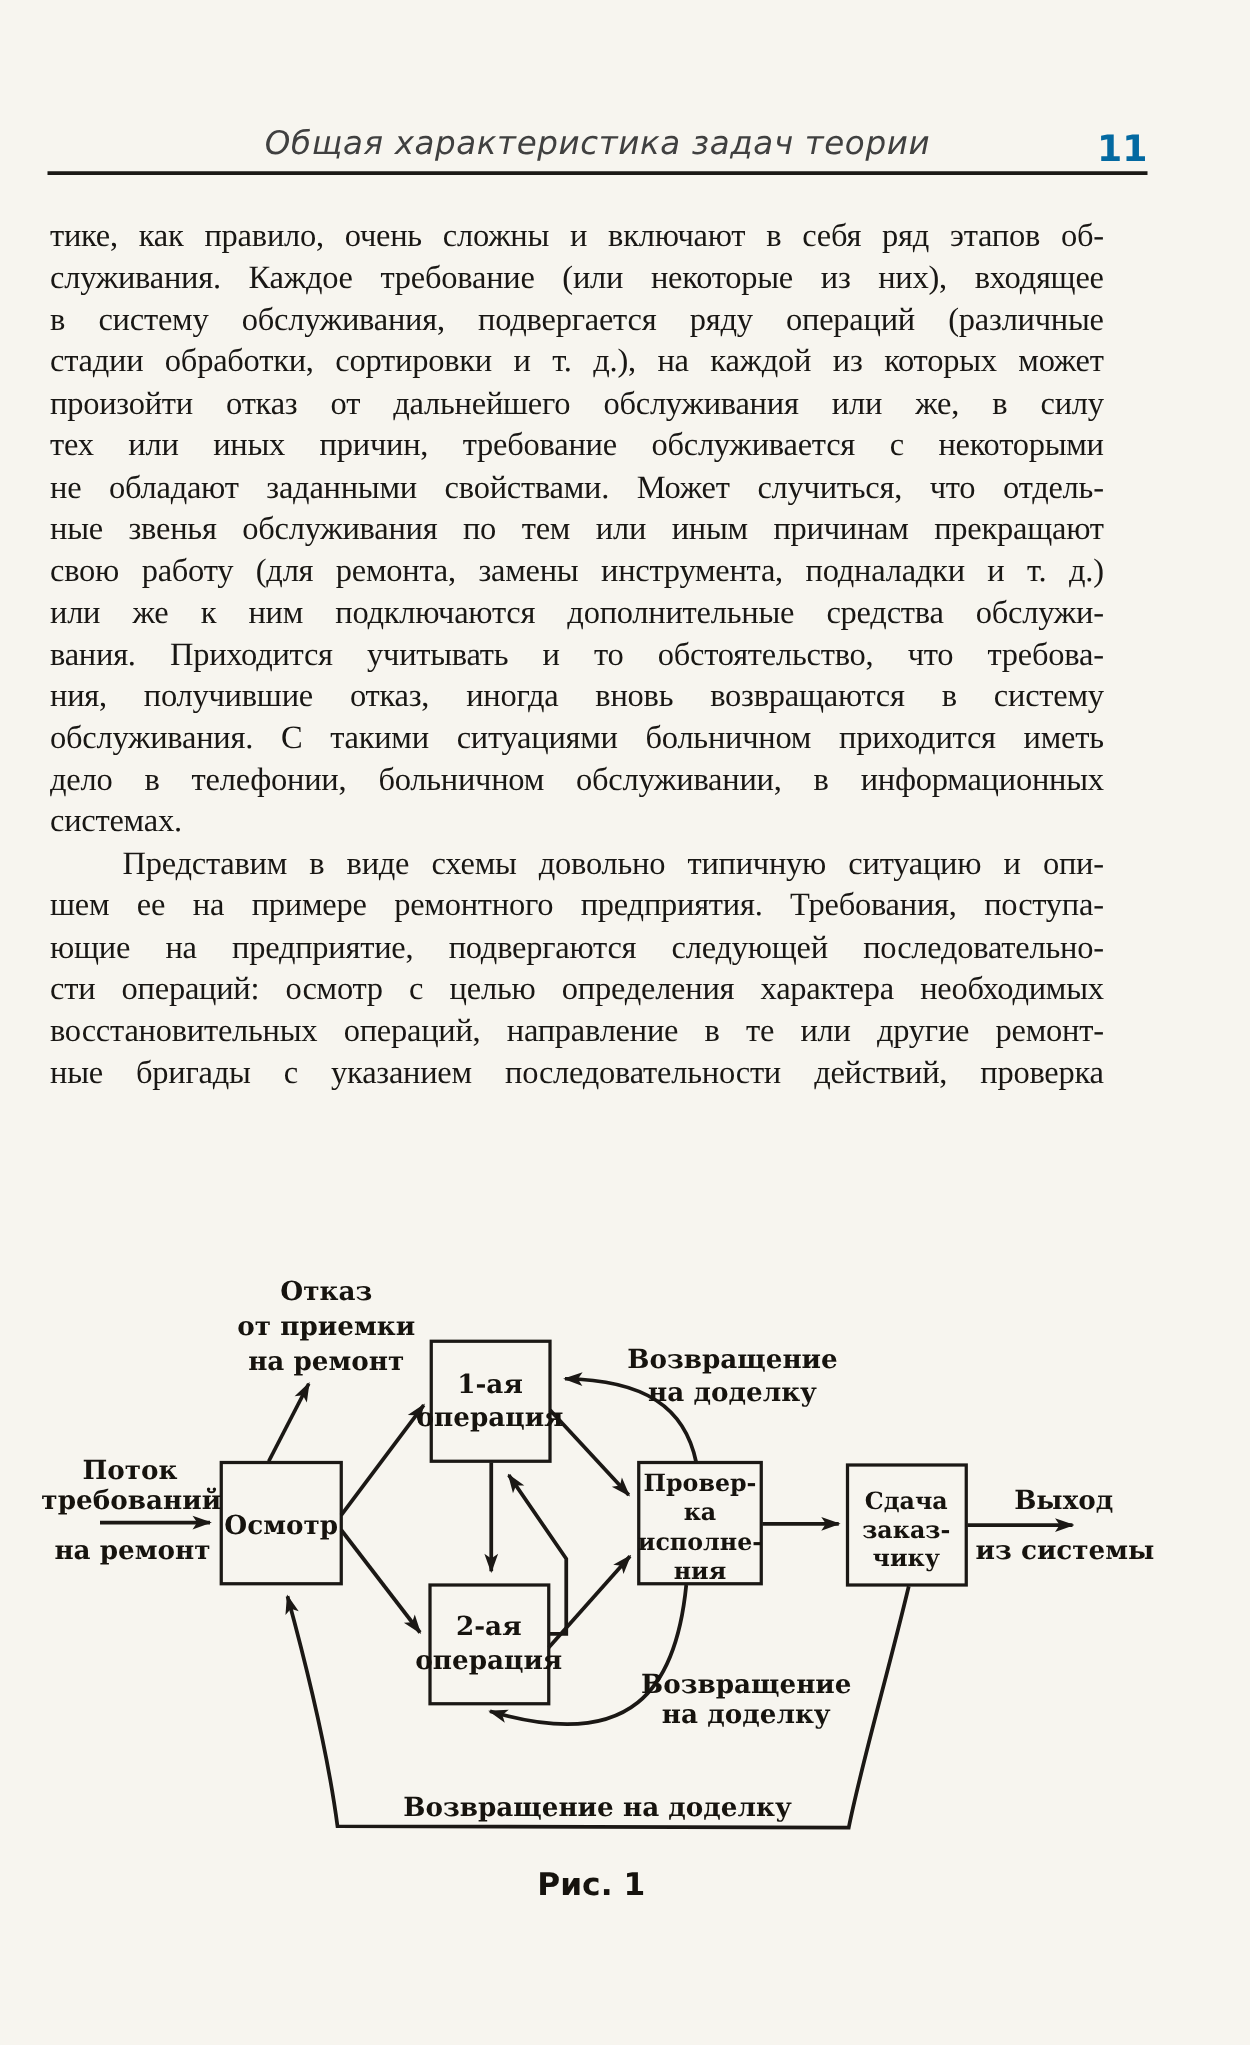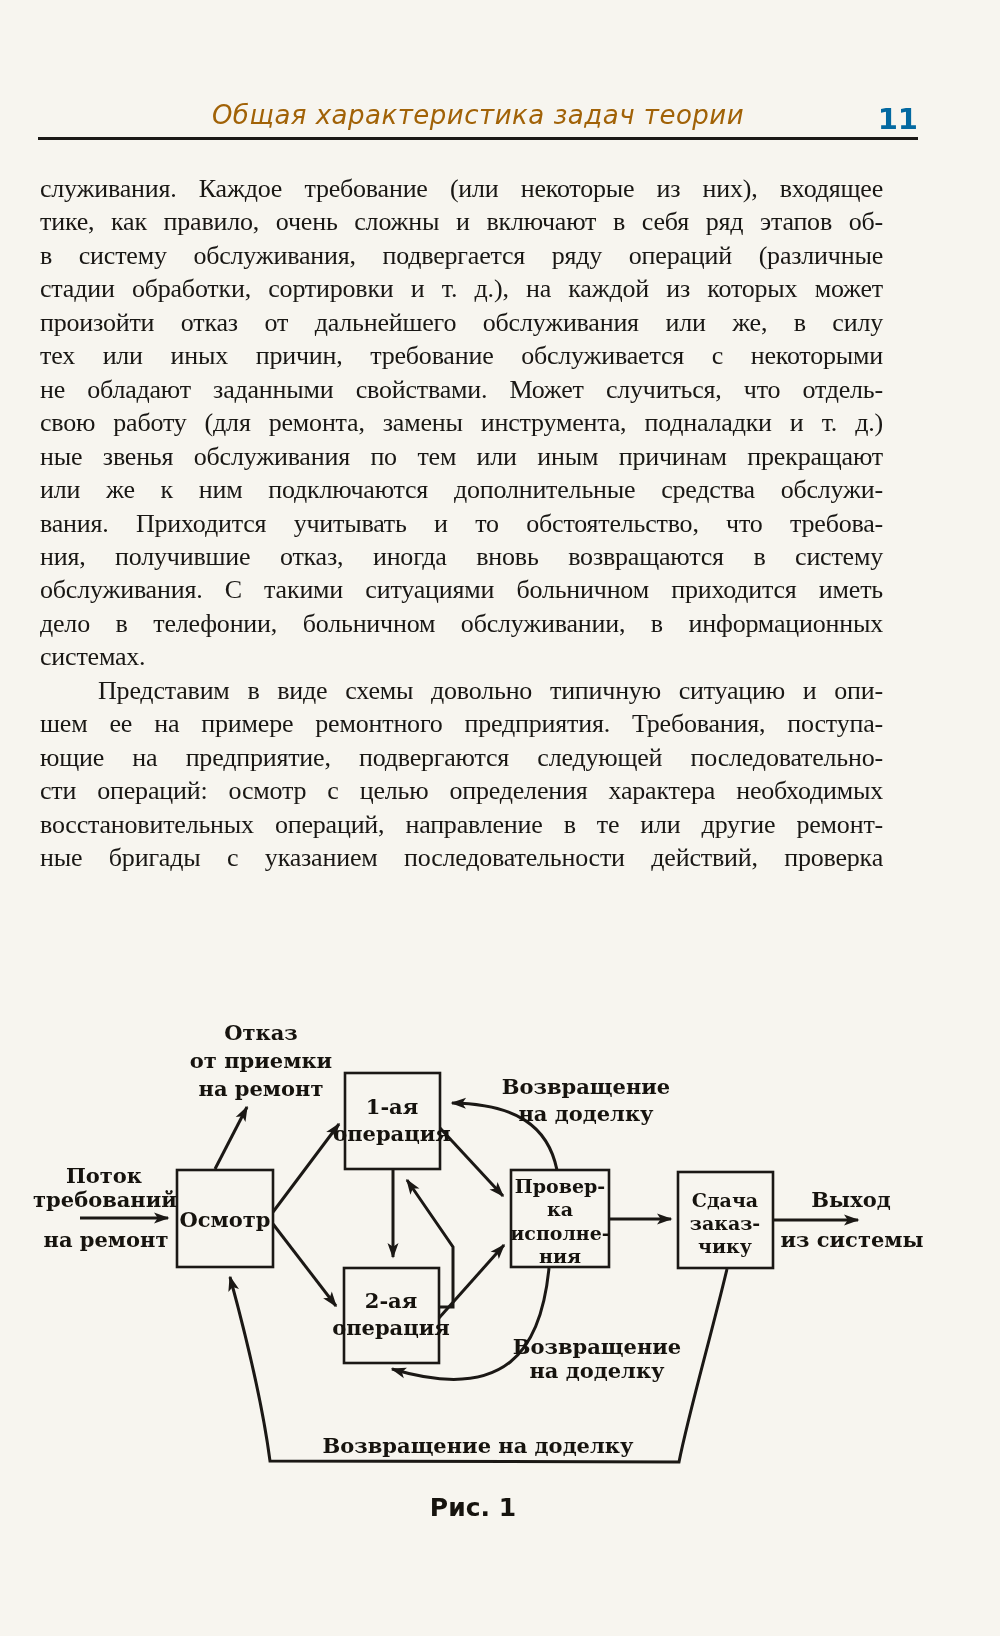--- a/index.html
+++ b/index.html
@@ -4,21 +4,21 @@
 <style>
   html,body{margin:0;padding:0;background:#ffffff;}
   .page{
     position:relative;width:1000px;height:1636px;
     background:#f7f5ef;overflow:hidden;
     font-family:"Liberation Serif",serif;color:#191714;
   }
   .header-title{
     position:absolute;left:38px;top:100px;width:880px;
     text-align:center;font-family:"DejaVu Sans",sans-serif;
-    font-style:italic;font-size:26px;letter-spacing:.5px;color:#a16207;
+    font-style:italic;font-size:26px;letter-spacing:.5px;color:#404040;
   }
   .page-number{
     position:absolute;top:102px;right:82px;
     font-family:"DejaVu Sans",sans-serif;font-weight:bold;
     font-size:29px;color:#0369a1;
   }
   .header-rule{
     position:absolute;left:38px;top:137px;width:880px;height:3px;
     background:#1b1916;
   }
@@ -41,29 +41,29 @@
 <body>
 
 <div class="page">
 
   <div class="header-title">Общая характеристика задач теории</div>
   <div class="page-number">11</div>
   <div class="header-rule"></div>
 
   <div class="bodytext">
     <div>
+        <div class="bline">тике, как правило, очень сложны и включают в себя ряд этапов об-</div>
         <div class="bline">служивания. Каждое требование (или некоторые из них), входящее</div>
-        <div class="bline">тике, как правило, очень сложны и включают в себя ряд этапов об-</div>
         <div class="bline">в систему обслуживания, подвергается ряду операций (различные</div>
         <div class="bline">стадии обработки, сортировки и т. д.), на каждой из которых может</div>
         <div class="bline">произойти отказ от дальнейшего обслуживания или же, в силу</div>
         <div class="bline">тех или иных причин, требование обслуживается с некоторыми</div>
         <div class="bline">не обладают заданными свойствами. Может случиться, что отдель-</div>
+        <div class="bline">ные звенья обслуживания по тем или иным причинам прекращают</div>
         <div class="bline">свою работу (для ремонта, замены инструмента, подналадки и т. д.)</div>
-        <div class="bline">ные звенья обслуживания по тем или иным причинам прекращают</div>
         <div class="bline">или же к ним подключаются дополнительные средства обслужи-</div>
         <div class="bline">вания. Приходится учитывать и то обстоятельство, что требова-</div>
         <div class="bline">ния, получившие отказ, иногда вновь возвращаются в систему</div>
         <div class="bline">обслуживания. С такими ситуациями больничном приходится иметь</div>
         <div class="bline">дело в телефонии, больничном обслуживании, в информационных</div>
         <div class="bline short">системах.</div>
       </div>
     <div>
         <div class="bline first">Представим в виде схемы довольно типичную ситуацию и опи-</div>
         <div class="bline">шем ее на примере ремонтного предприятия. Требования, поступа-</div>

